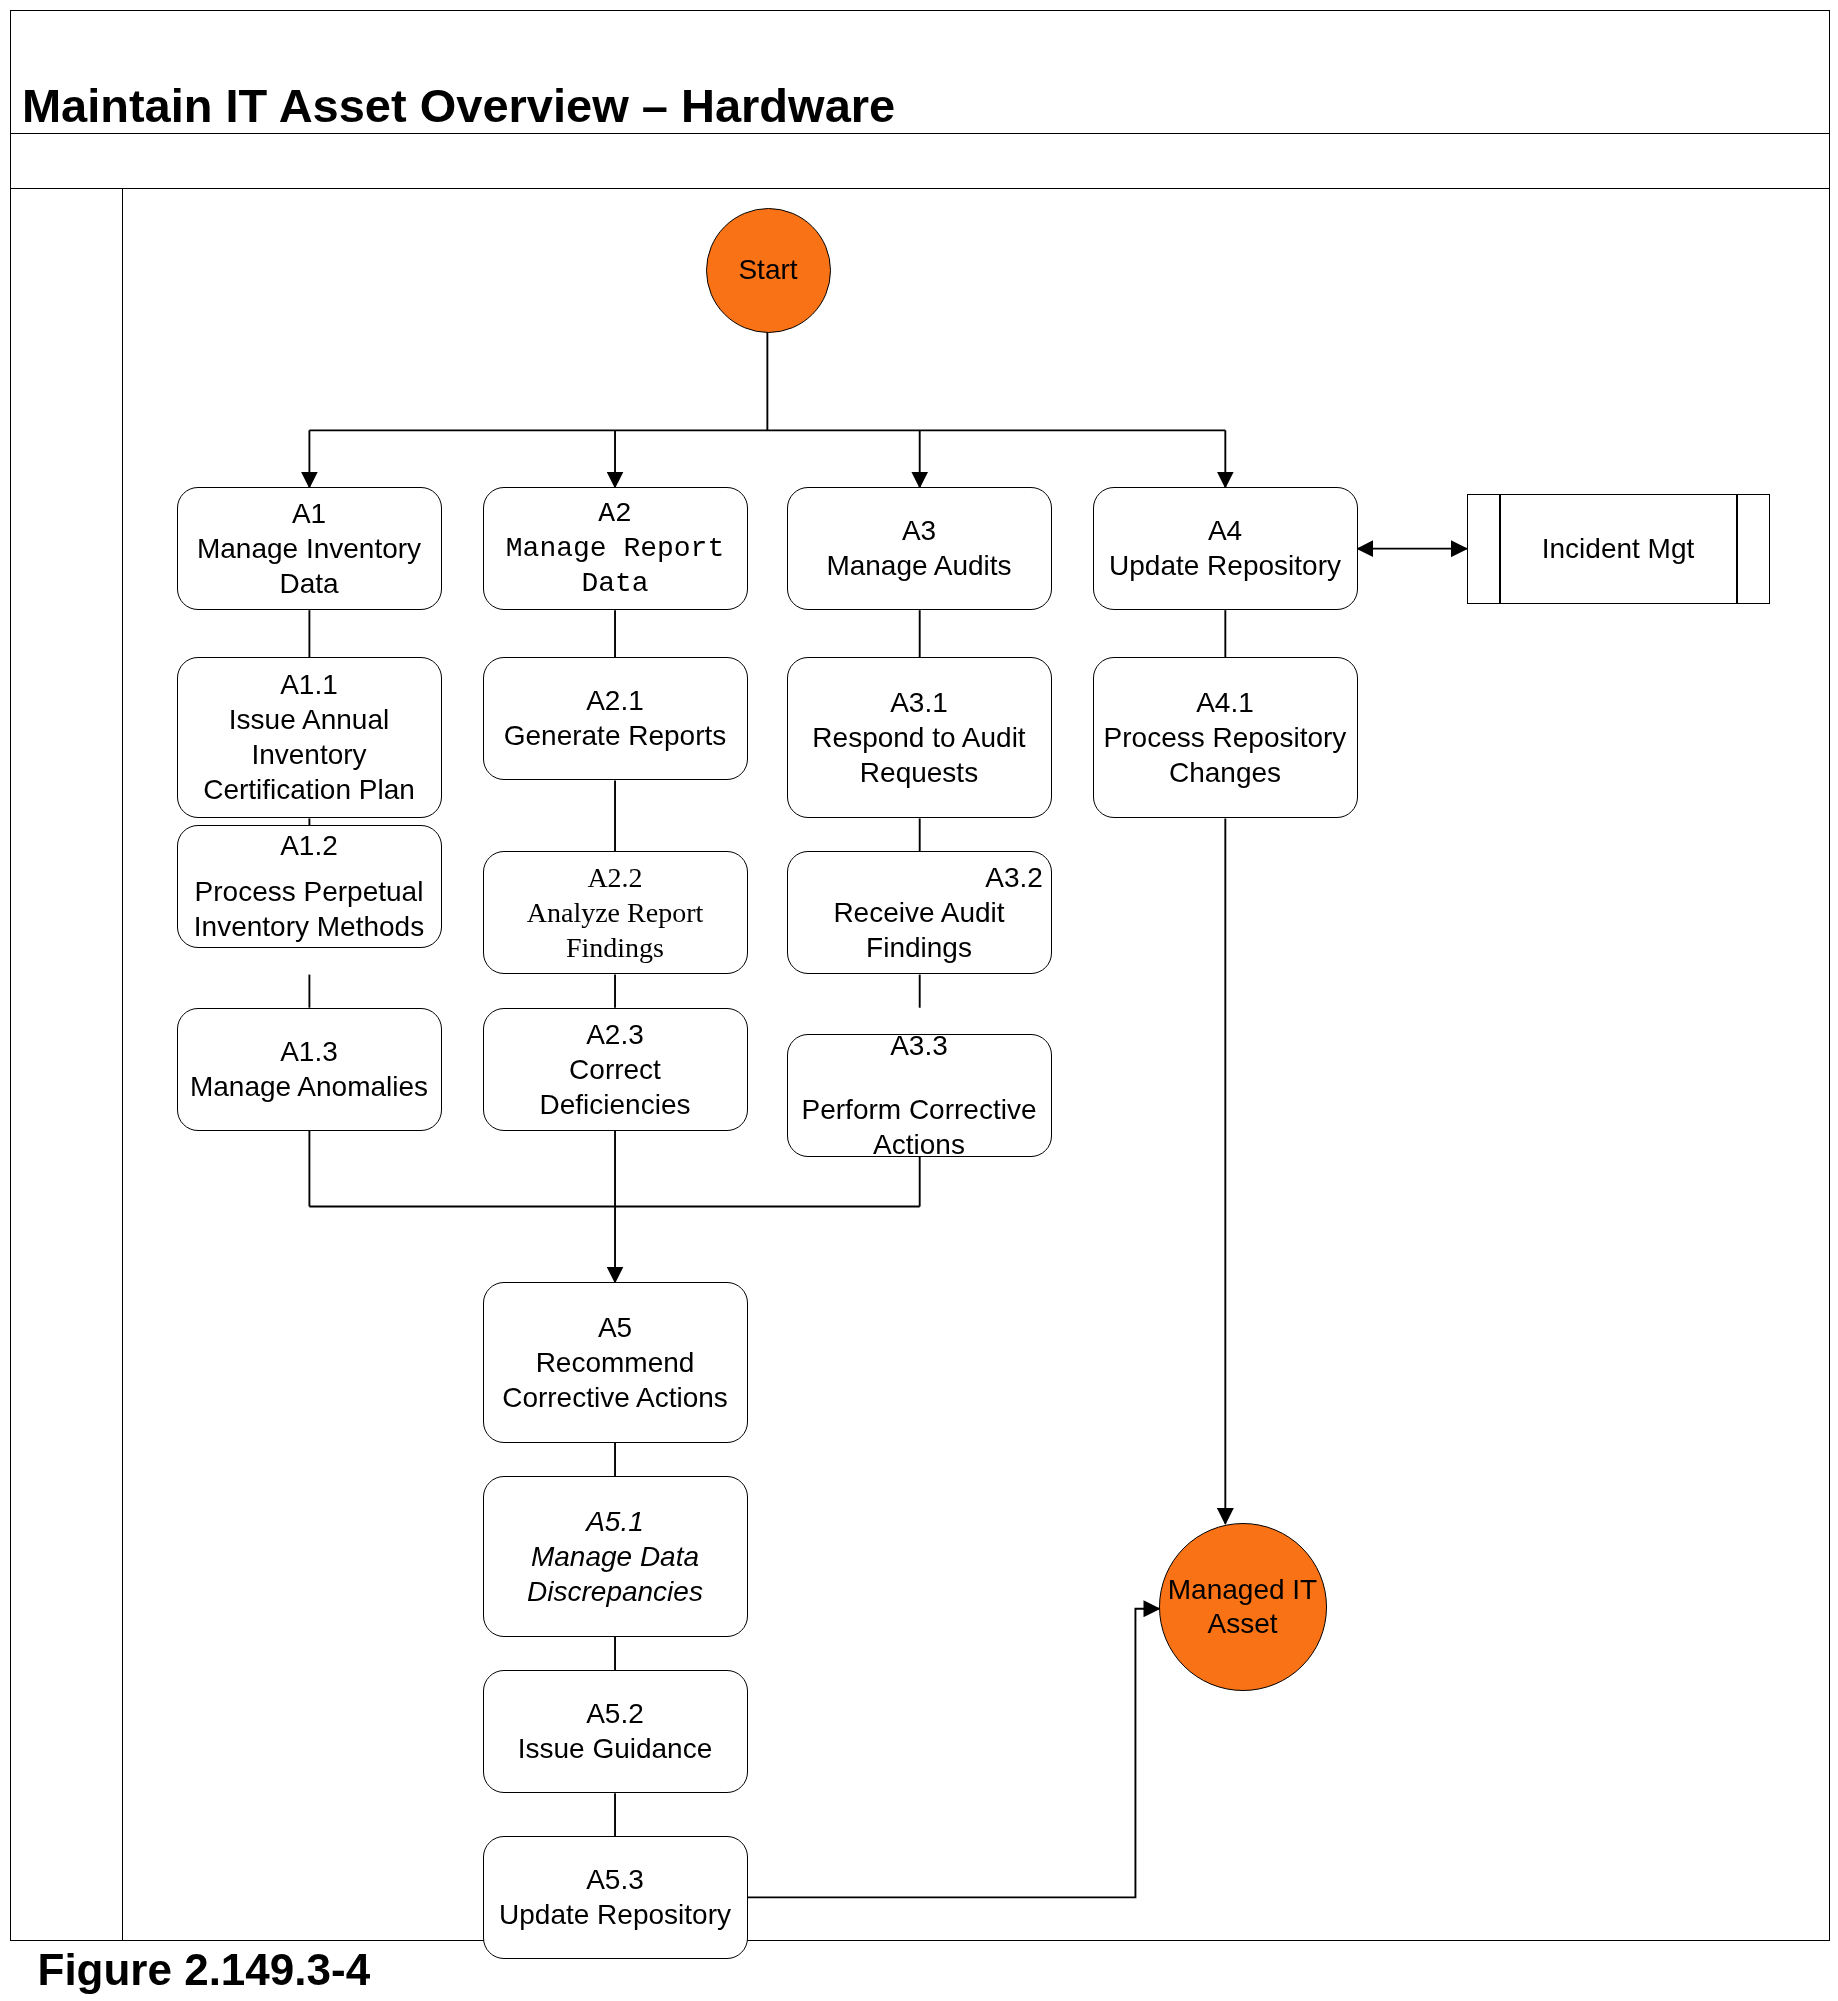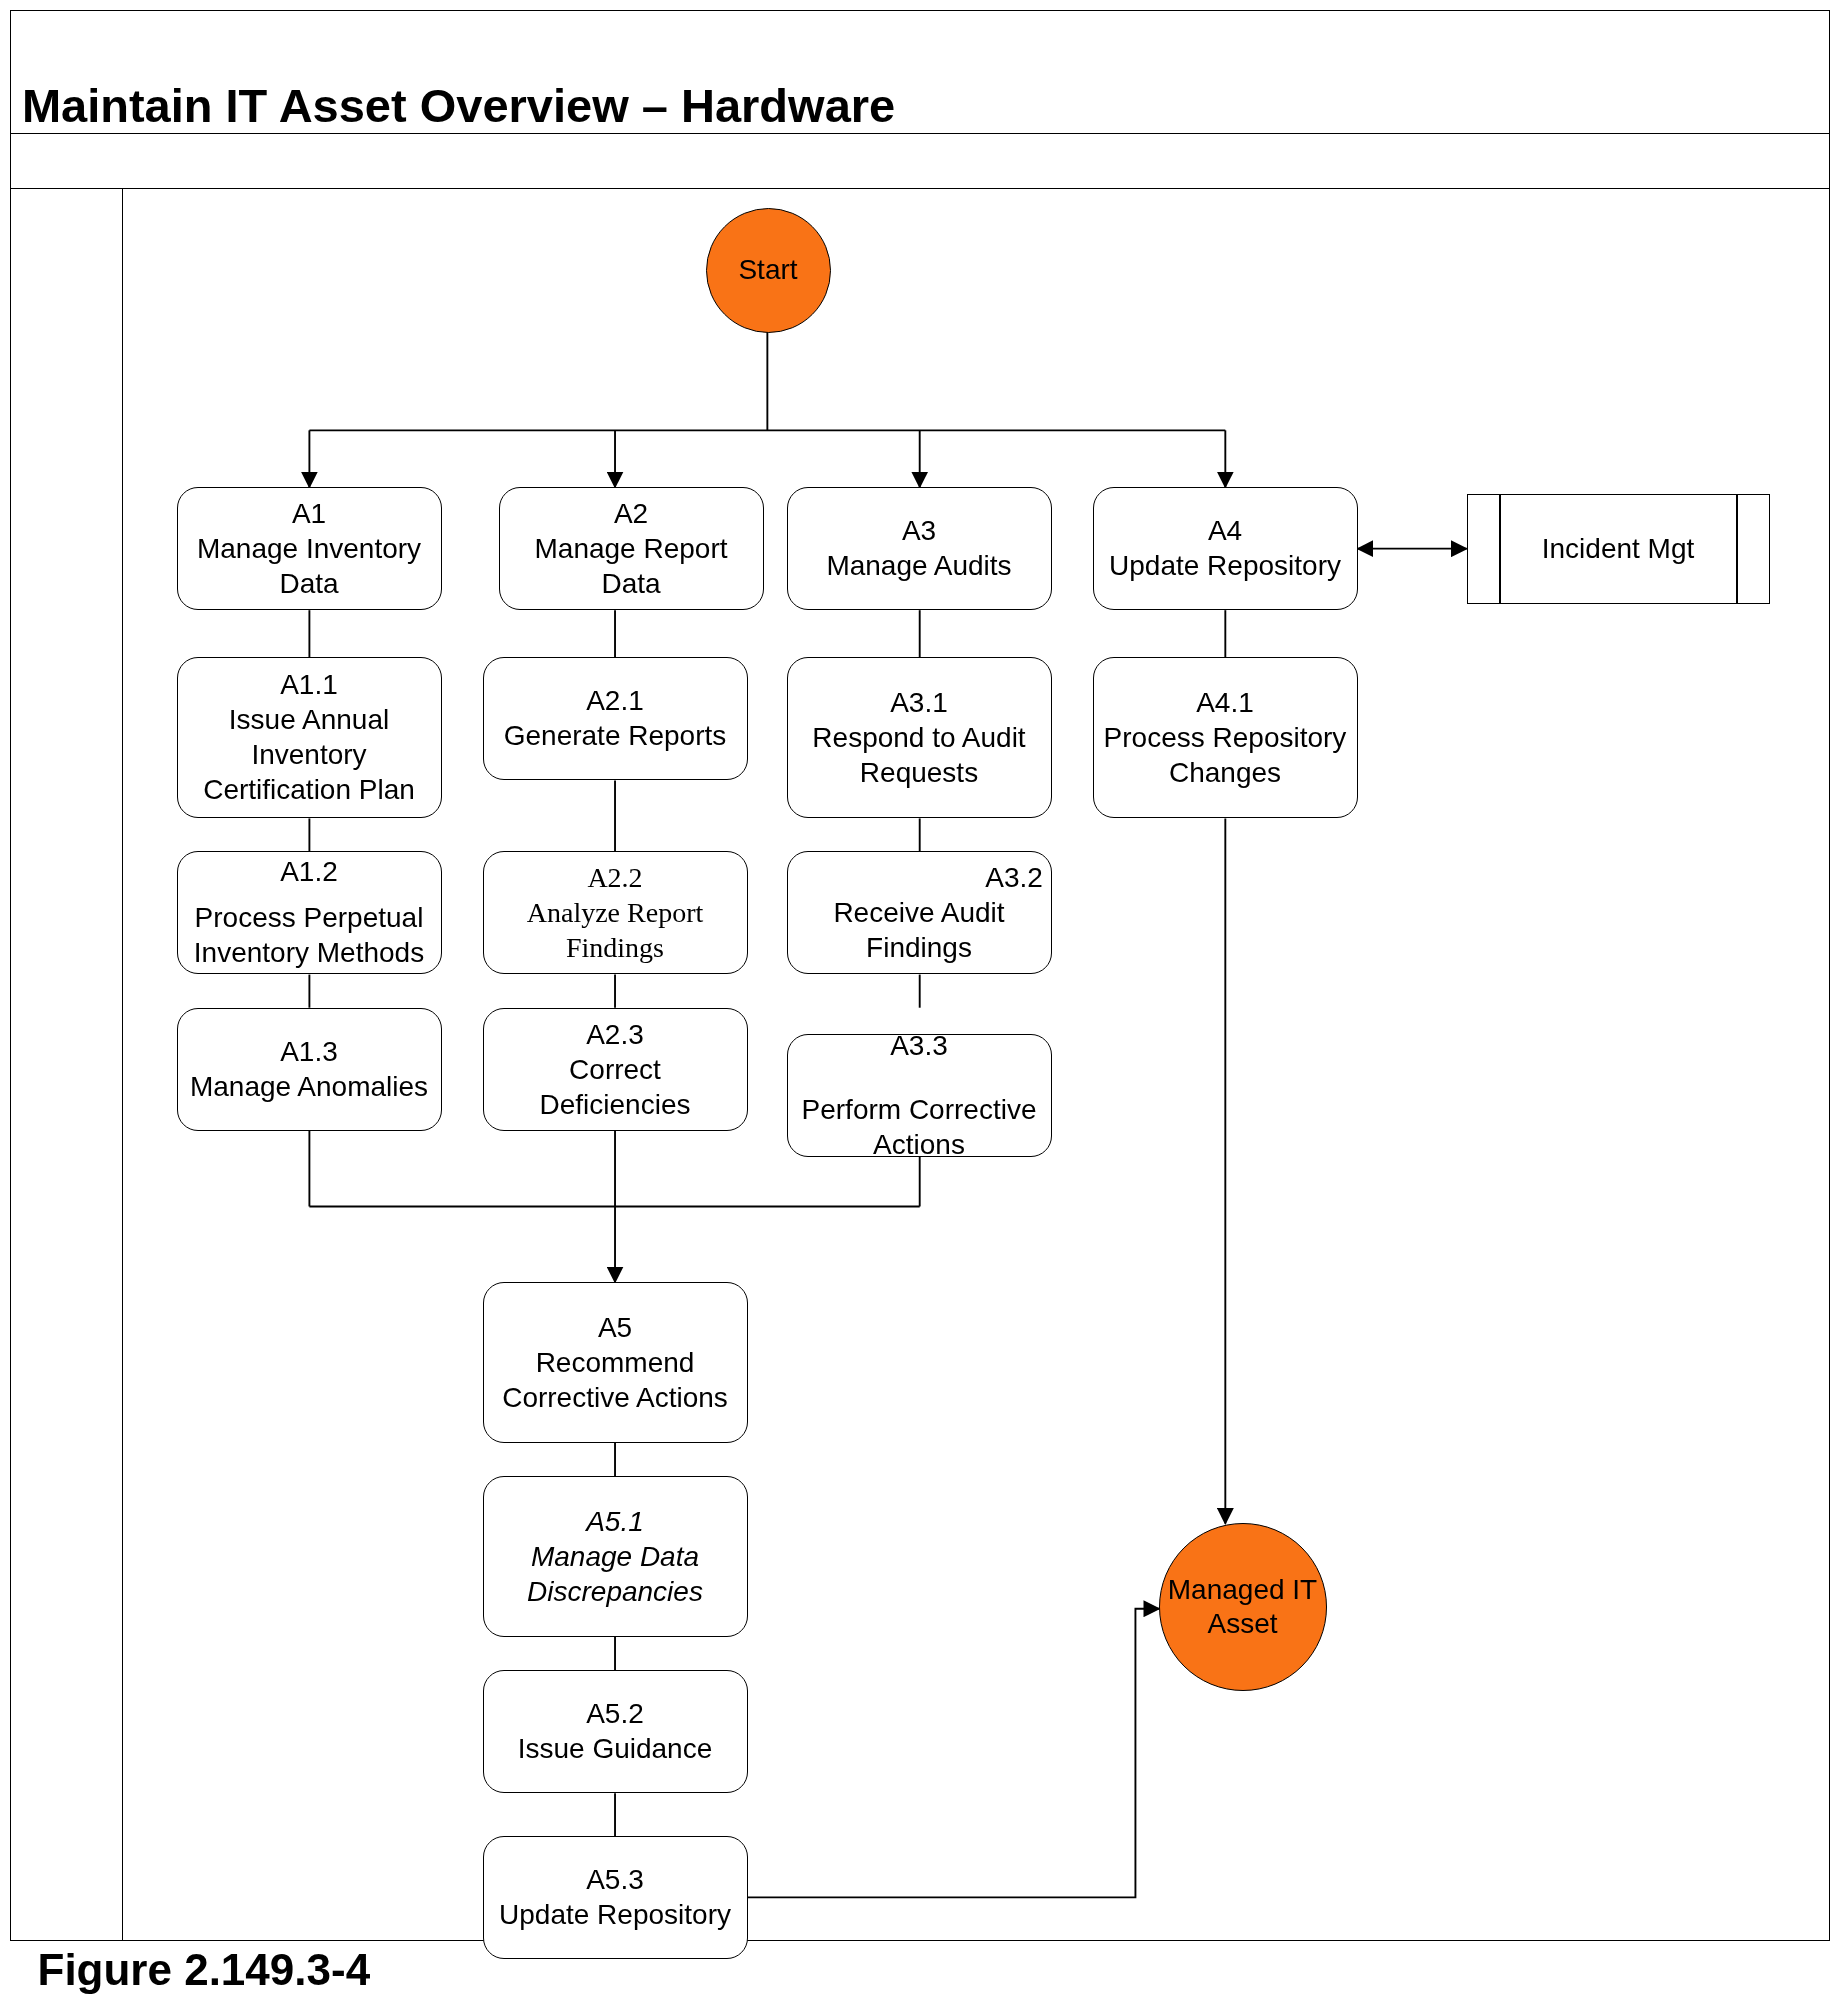--- a/index.html
+++ b/index.html
@@ -181,21 +181,21 @@
       </svg>
 
       <div class="circle" style="left:583px; top:19px; width:123px; height:123px;">
         <span>Start</span>
       </div>
 
       <div class="node" style="left:54px; top:298px; width:265px; height:123px;">
         <span>A1</span>
         <span>Manage Inventory Data</span>
       </div>
-      <div class="node" style="left:376px; top:298px; width:265px; height:123px;">
+      <div class="node" style="left:360px; top:298px; width:265px; height:123px;font-family:Liberation Mono, monospace;">
         <span>A2</span>
         <span>Manage Report Data</span>
       </div>
       <div class="node" style="left:664px; top:298px; width:265px; height:123px;">
         <span>A3</span>
         <span>Manage Audits</span>
       </div>
       <div class="node" style="left:970px; top:298px; width:265px; height:123px;">
         <span>A4</span>
         <span>Update Repository</span>
@@ -217,21 +217,21 @@
       </div>
       <div class="node" style="left:664px; top:468px; width:265px; height:161px;">
         <span>A3.1</span>
         <span>Respond to Audit Requests</span>
       </div>
       <div class="node" style="left:970px; top:468px; width:265px; height:161px;">
         <span>A4.1</span>
         <span>Process Repository Changes</span>
       </div>
 
-      <div class="node" style="left:54px; top:662px; width:265px; height:123px;gap:11px;">
+      <div class="node" style="left:54px; top:636px; width:265px; height:123px;gap:11px;">
         <span>A1.2</span>
         <span>Process Perpetual Inventory Methods</span>
       </div>
       <div class="node" style="left:360px; top:662px; width:265px; height:123px;font-family:Liberation Serif, serif;">
         <span>A2.2</span>
         <span>Analyze Report Findings</span>
       </div>
       <div class="node" style="left:664px; top:662px; width:265px; height:123px;align-items:flex-end;">
         <span>A3.2</span>
         <span>Receive Audit Findings</span>

